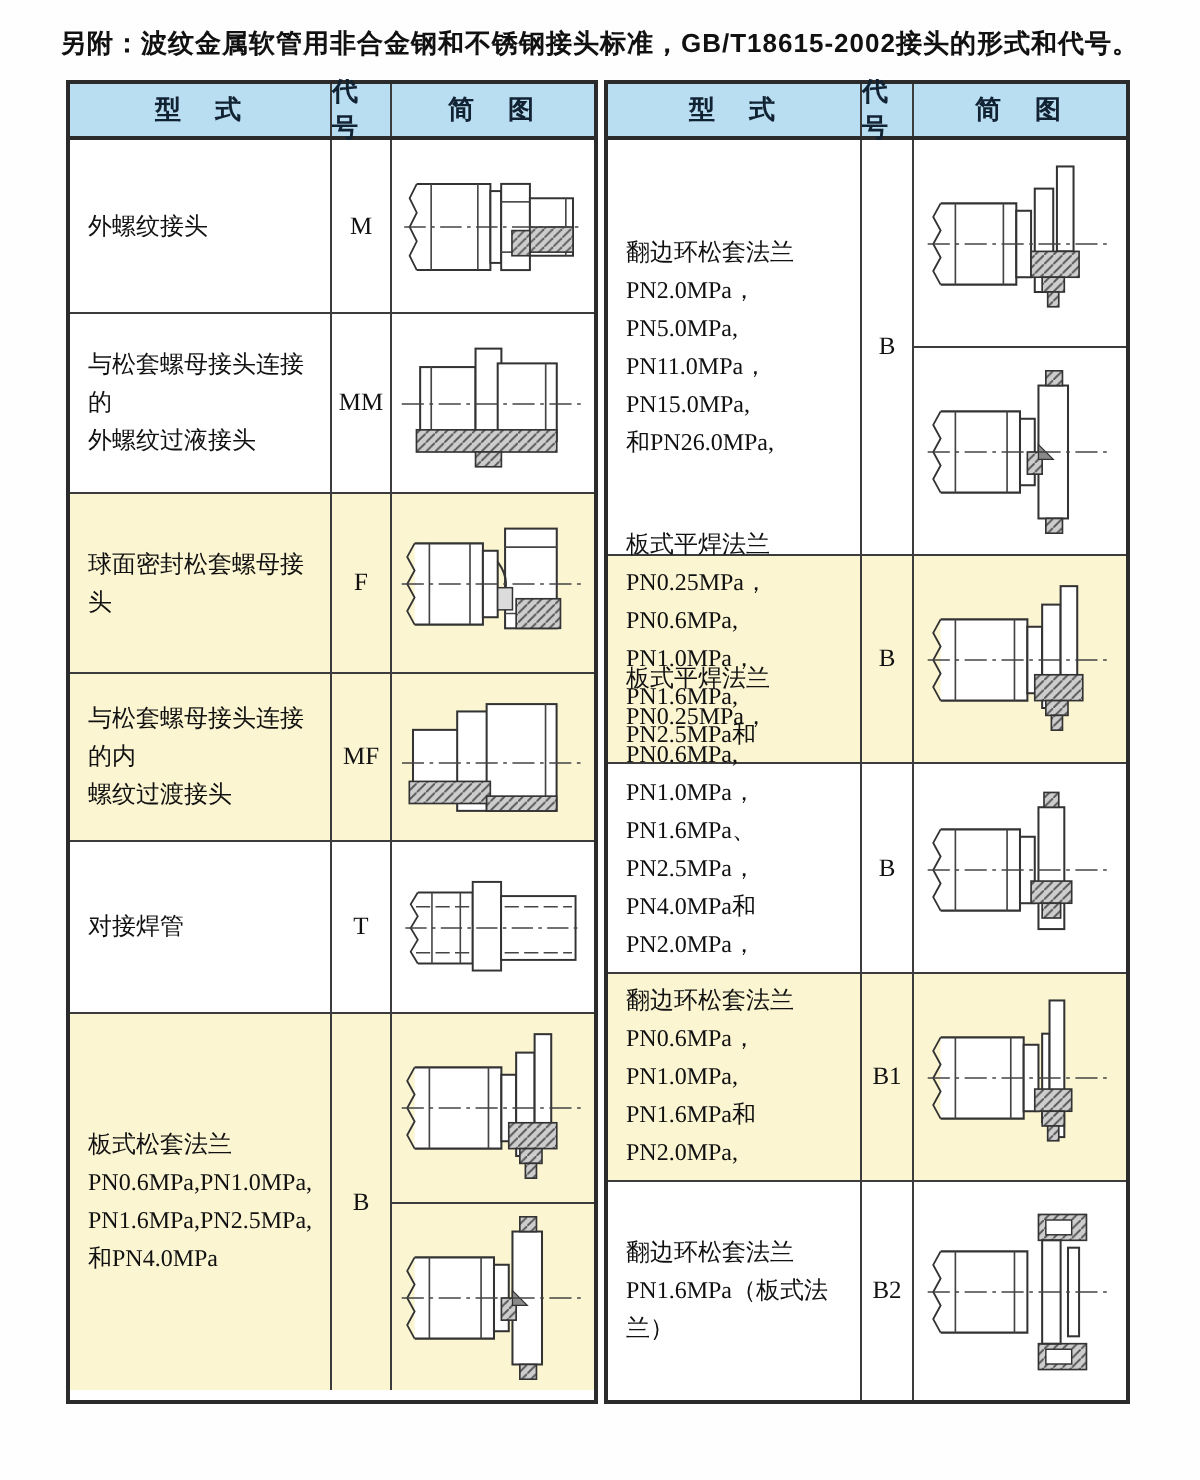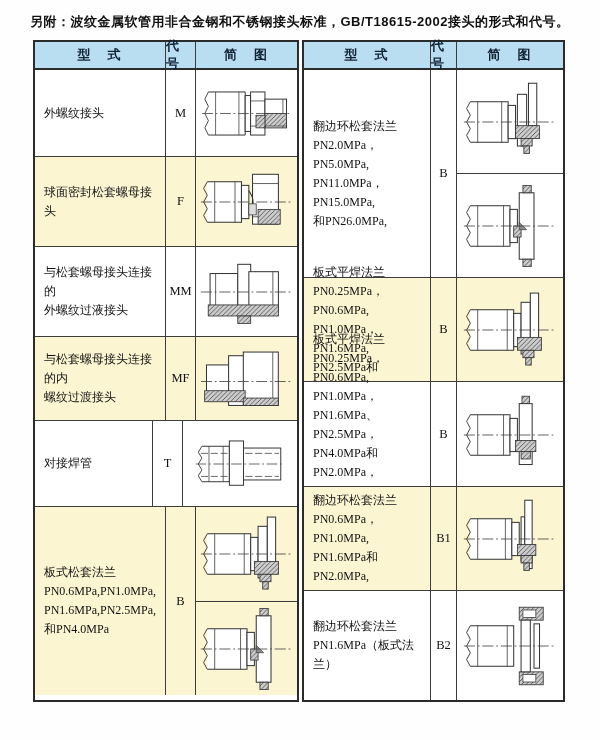--- a/index.html
+++ b/index.html
@@ -74,20 +74,51 @@
                   <rect x="72" y="28" width="24" height="32" fill="#fff" stroke="#333" stroke-width="1.1"></rect>
                   <line x1="92" y1="28" x2="92" y2="60" stroke="#444" stroke-width="0.9"></line>
                   <rect x="72" y="44" width="24" height="14" fill="url(#h1)" stroke="#333" stroke-width="0.9"></rect>
                   <rect x="62" y="46" width="10" height="14" fill="url(#h1)" stroke="#333" stroke-width="0.9"></rect>
                   <line x1="2" y1="44" x2="102" y2="44" stroke="#444" stroke-width="0.9" stroke-dasharray="12 3 2 3"></line>
                 </svg>
               </div>
             </div>
           </div>
         </div>
+        <div class="row white" style="height: 90px;">
+          <div class="cell c-type" style="width: 131px;">
+            <div class="tline">与松套螺母接头连接的</div>
+            <div class="tline">外螺纹过液接头</div>
+          </div>
+          <div class="cell c-code" style="width: 30px;">
+            <span class="code-txt">MM</span>
+          </div>
+          <div class="cell c-diag" style="flex: 1 1 0%;">
+            <div class="diag-stack">
+              <div class="diag-sub" style="height: 90px;">
+                <svg width="96" height="82" viewBox="0 0 104 88" preserveAspectRatio="xMidYMid meet">
+                  <defs>
+                    <pattern id="h3" width="5" height="5" patternUnits="userSpaceOnUse">
+    <rect width="5" height="5" fill="#cdcdcd"></rect>
+    <line x1="0" y1="5" x2="5" y2="0" stroke="#555" stroke-width="1"></line>
+                    </pattern>
+                  </defs>
+                  <rect x="12" y="24" width="30" height="40" fill="#fff" stroke="#333" stroke-width="1.1"></rect>
+                  <line x1="18" y1="24" x2="18" y2="64" stroke="#444" stroke-width="0.9"></line>
+                  <rect x="42" y="14" width="14" height="56" fill="#fff" stroke="#333" stroke-width="1.1"></rect>
+                  <rect x="54" y="22" width="32" height="42" fill="#fff" stroke="#333" stroke-width="1.1"></rect>
+                  <line x1="80" y1="22" x2="80" y2="64" stroke="#444" stroke-width="0.9"></line>
+                  <rect x="10" y="58" width="76" height="12" fill="url(#h3)" stroke="#333" stroke-width="0.9"></rect>
+                  <rect x="42" y="70" width="14" height="8" fill="url(#h3)" stroke="#333" stroke-width="0.9"></rect>
+                  <line x1="2" y1="44" x2="102" y2="44" stroke="#444" stroke-width="0.9" stroke-dasharray="12 3 2 3"></line>
+                </svg>
+              </div>
+            </div>
+          </div>
+        </div>
         <div class="row yellow" style="height: 90px;">
           <div class="cell c-type" style="width: 131px;">
             <div class="tline">球面密封松套螺母接头</div>
           </div>
           <div class="cell c-code" style="width: 30px;">
             <span class="code-txt">F</span>
           </div>
           <div class="cell c-diag" style="flex: 1 1 0%;">
             <div class="diag-stack">
               <div class="diag-sub" style="height: 90px;">
@@ -108,51 +139,20 @@
                   <line x1="58" y1="60" x2="86" y2="60" stroke="#444" stroke-width="0.9"></line>
                   <path d="M54,32 Q63,44 54,56" stroke="#333" stroke-width="1.1" fill="none"></path>
                   <rect x="64" y="52" width="24" height="16" fill="url(#h2)" stroke="#333" stroke-width="0.9"></rect>
                   <rect x="54" y="46" width="8" height="12" fill="#dcdcdc" stroke="#333" stroke-width="0.8"></rect>
                   <line x1="2" y1="44" x2="102" y2="44" stroke="#444" stroke-width="0.9" stroke-dasharray="12 3 2 3"></line>
                 </svg>
               </div>
             </div>
           </div>
         </div>
-        <div class="row white" style="height: 90px;">
-          <div class="cell c-type" style="width: 131px;">
-            <div class="tline">与松套螺母接头连接的</div>
-            <div class="tline">外螺纹过液接头</div>
-          </div>
-          <div class="cell c-code" style="width: 30px;">
-            <span class="code-txt">MM</span>
-          </div>
-          <div class="cell c-diag" style="flex: 1 1 0%;">
-            <div class="diag-stack">
-              <div class="diag-sub" style="height: 90px;">
-                <svg width="96" height="82" viewBox="0 0 104 88" preserveAspectRatio="xMidYMid meet">
-                  <defs>
-                    <pattern id="h3" width="5" height="5" patternUnits="userSpaceOnUse">
-    <rect width="5" height="5" fill="#cdcdcd"></rect>
-    <line x1="0" y1="5" x2="5" y2="0" stroke="#555" stroke-width="1"></line>
-                    </pattern>
-                  </defs>
-                  <rect x="12" y="24" width="30" height="40" fill="#fff" stroke="#333" stroke-width="1.1"></rect>
-                  <line x1="18" y1="24" x2="18" y2="64" stroke="#444" stroke-width="0.9"></line>
-                  <rect x="42" y="14" width="14" height="56" fill="#fff" stroke="#333" stroke-width="1.1"></rect>
-                  <rect x="54" y="22" width="32" height="42" fill="#fff" stroke="#333" stroke-width="1.1"></rect>
-                  <line x1="80" y1="22" x2="80" y2="64" stroke="#444" stroke-width="0.9"></line>
-                  <rect x="10" y="58" width="76" height="12" fill="url(#h3)" stroke="#333" stroke-width="0.9"></rect>
-                  <rect x="42" y="70" width="14" height="8" fill="url(#h3)" stroke="#333" stroke-width="0.9"></rect>
-                  <line x1="2" y1="44" x2="102" y2="44" stroke="#444" stroke-width="0.9" stroke-dasharray="12 3 2 3"></line>
-                </svg>
-              </div>
-            </div>
-          </div>
-        </div>
         <div class="row yellow" style="height: 84px;">
           <div class="cell c-type" style="width: 131px;">
             <div class="tline">与松套螺母接头连接的内</div>
             <div class="tline">螺纹过渡接头</div>
           </div>
           <div class="cell c-code" style="width: 30px;">
             <span class="code-txt">MF</span>
           </div>
           <div class="cell c-diag" style="flex: 1 1 0%;">
             <div class="diag-stack">
@@ -170,21 +170,21 @@
                   <line x1="80" y1="12" x2="80" y2="70" stroke="#444" stroke-width="0.9"></line>
                   <rect x="6" y="54" width="44" height="12" fill="url(#h4)" stroke="#333" stroke-width="0.9"></rect>
                   <rect x="48" y="62" width="38" height="8" fill="url(#h4)" stroke="#333" stroke-width="0.9"></rect>
                   <line x1="2" y1="44" x2="102" y2="44" stroke="#444" stroke-width="0.9" stroke-dasharray="12 3 2 3"></line>
                 </svg>
               </div>
             </div>
           </div>
         </div>
         <div class="row white" style="height: 86px;">
-          <div class="cell c-type" style="width: 118px;">
+          <div class="cell c-type" style="width: 131px;">
             <div class="tline">对接焊管</div>
           </div>
           <div class="cell c-code" style="width: 30px;">
             <span class="code-txt">T</span>
           </div>
           <div class="cell c-diag" style="flex: 1 1 0%;">
             <div class="diag-stack">
               <div class="diag-sub" style="height: 86px;">
                 <svg width="96" height="78" viewBox="0 0 104 88" preserveAspectRatio="xMidYMid meet">
                   <defs>

